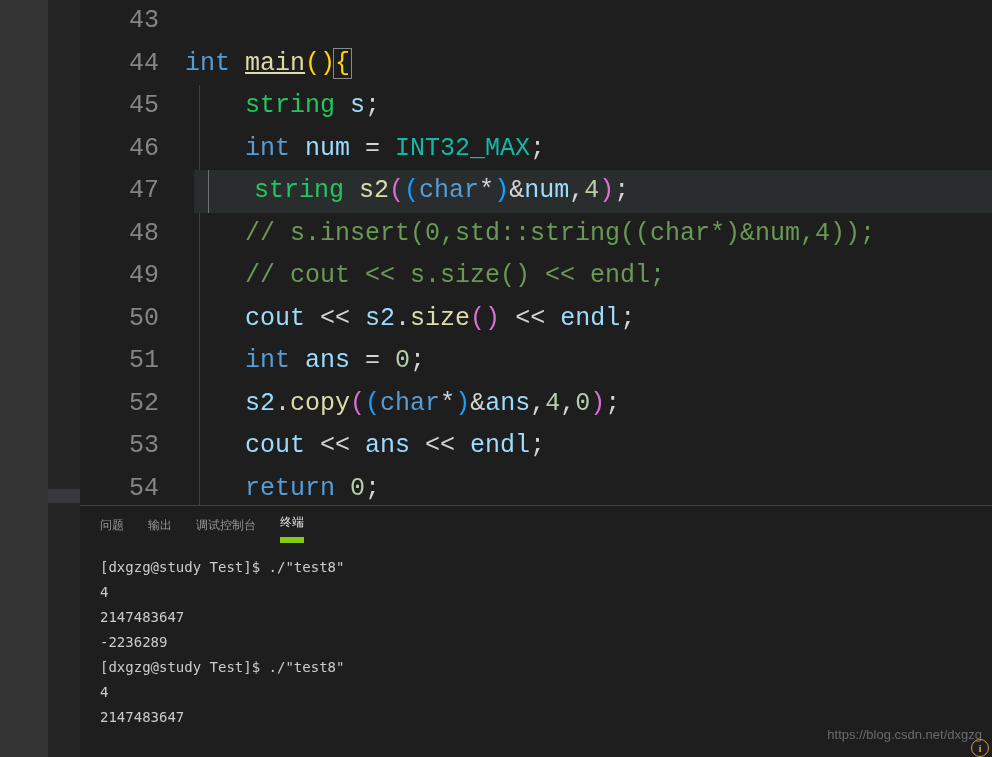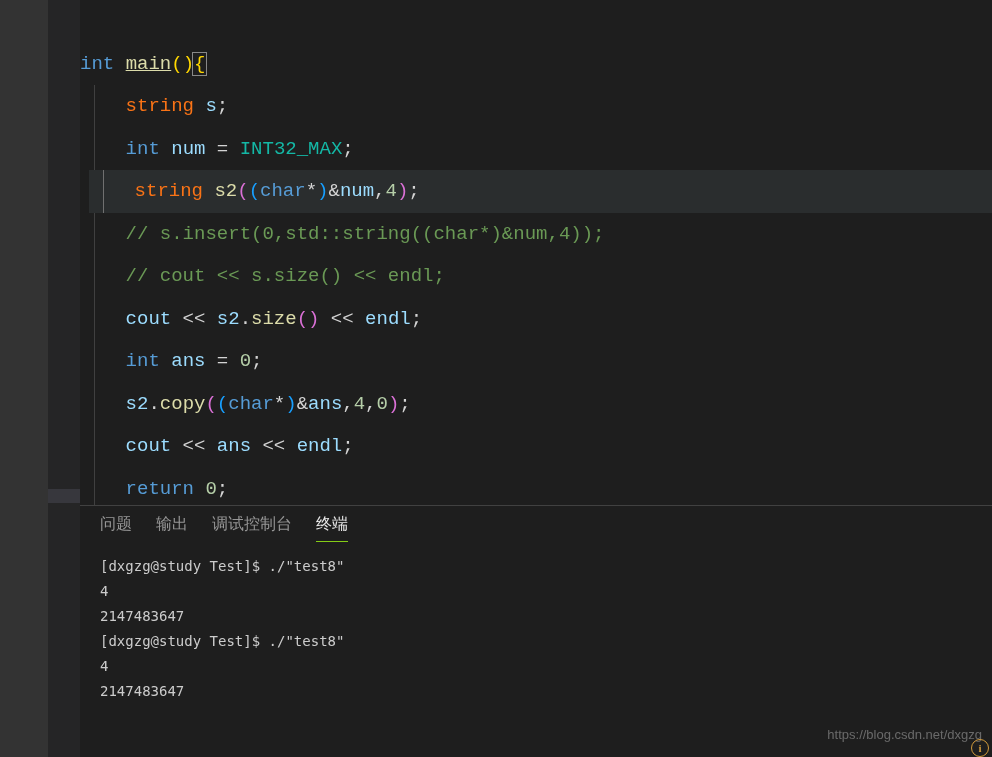--- a/index.html
+++ b/index.html
@@ -53,21 +53,21 @@
     text-align: right;
     padding-right: 26px;
     color: #858585;
     font-size: 25px;
     line-height: 42.5px;
     padding-top: 0px;
     user-select: none;
   }
   .code-area {
     flex: 1;
-    font-size: 19px;
+    font-size: 25px;
     line-height: 42.5px;
     white-space: pre;
     position: relative;
   }
   .code-line {
     height: 42.5px;
     display: flex;
     align-items: center;
     position: relative;
   }
@@ -80,21 +80,21 @@
     left: 14px;
     top: 0;
     bottom: 0;
     width: 1px;
     background: #404040;
   }
   .indent-guide.active {
     background: #707070;
   }
   .tok-keyword { color: #569cd6; }
-  .tok-type { color: #f97316; }
+  .tok-type { color: #22c55e; }
   .tok-func { color: #dcdcaa; }
   .tok-func-u { color: #dcdcaa; text-decoration: underline; }
   .tok-number { color: #b5cea8; }
   .tok-comment { color: #6a9955; }
   .tok-const { color: #14b8a6; }
   .tok-var { color: #9cdcfe; }
   .tok-op { color: #d4d4d4; }
   .tok-punct { color: #d4d4d4; }
   .tok-bracket-y { color: #ffd700; }
   .tok-bracket-p { color: #da70d6; }
@@ -109,32 +109,33 @@
     background: #1e1e1e;
     border-top: 1px solid #414141;
     display: flex;
     flex-direction: column;
     flex-shrink: 0;
   }
   .panel-tabs {
     display: flex;
     padding: 8px 20px 0 20px;
     gap: 24px;
-    font-size: 16px;
+    font-size: 12px;
     color: #969696;
     flex-shrink: 0;
     font-family: -apple-system, 'Segoe UI', sans-serif;
+    align-items: center;
   }
   .panel-tab {
     padding-bottom: 6px;
     cursor: pointer;
   }
   .panel-tab.active {
     color: #e7e7e7;
-    border-bottom: 1px solid #84cc16;
+    border-bottom: 6px solid #84cc16;
   }
   .terminal {
     flex: 1;
     padding: 12px 20px 0 20px;
     font-size: 14px;
     line-height: 25px;
     color: #cccccc;
     font-family: 'Consolas', 'Monaco', monospace;
     overflow: hidden;
   }
@@ -169,35 +170,50 @@
 <body>
 
 <div class="activity-bar"></div>
 <div class="sidebar">
   <div class="sidebar-indicator"></div>
 </div>
 <div class="main">
 
   <div class="editor">
     <div class="editor-content">
+      <div class="gutter" id="gutter">
+          <div>43</div>
+          <div>44</div>
+          <div>45</div>
+          <div>46</div>
+          <div>47</div>
+          <div>48</div>
+          <div>49</div>
+          <div>50</div>
+          <div>51</div>
+          <div>52</div>
+          <div>53</div>
+          <div>54</div>
+        </div>
       <div class="code-area" id="code"><div class="code-line"><span></span></div><div class="code-line"><span><span class="tok-keyword">int</span><span class=""> </span><span class="tok-func-u">main</span><span class="tok-bracket-y">(</span><span class="tok-bracket-y">)</span><span class="tok-bracket-y bracket-match">{</span></span></div><div class="code-line"><div class="indent-guide"></div><span><span class="">    </span><span class="tok-type">string</span><span class=""> </span><span class="tok-var">s</span><span class="tok-punct">;</span></span></div><div class="code-line"><div class="indent-guide"></div><span><span class="">    </span><span class="tok-keyword">int</span><span class=""> </span><span class="tok-var">num</span><span class="tok-op"> = </span><span class="tok-const">INT32_MAX</span><span class="tok-punct">;</span></span></div><div class="code-line line-highlight"><div class="indent-guide active"></div><span><span class="">    </span><span class="tok-type">string</span><span class=""> </span><span class="tok-func">s2</span><span class="tok-bracket-p">(</span><span class="tok-bracket-b">(</span><span class="tok-keyword">char</span><span class="tok-op">*</span><span class="tok-bracket-b">)</span><span class="tok-op">&amp;</span><span class="tok-var">num</span><span class="tok-punct">,</span><span class="tok-number">4</span><span class="tok-bracket-p">)</span><span class="tok-punct">;</span></span></div><div class="code-line"><div class="indent-guide"></div><span><span class="">    </span><span class="tok-comment">// s.insert(0,std::string((char*)&amp;num,4));</span></span></div><div class="code-line"><div class="indent-guide"></div><span><span class="">    </span><span class="tok-comment">// cout &lt;&lt; s.size() &lt;&lt; endl;</span></span></div><div class="code-line"><div class="indent-guide"></div><span><span class="">    </span><span class="tok-var">cout</span><span class="tok-op"> &lt;&lt; </span><span class="tok-var">s2</span><span class="tok-punct">.</span><span class="tok-func">size</span><span class="tok-bracket-p">(</span><span class="tok-bracket-p">)</span><span class="tok-op"> &lt;&lt; </span><span class="tok-var">endl</span><span class="tok-punct">;</span></span></div><div class="code-line"><div class="indent-guide"></div><span><span class="">    </span><span class="tok-keyword">int</span><span class=""> </span><span class="tok-var">ans</span><span class="tok-op"> = </span><span class="tok-number">0</span><span class="tok-punct">;</span></span></div><div class="code-line"><div class="indent-guide"></div><span><span class="">    </span><span class="tok-var">s2</span><span class="tok-punct">.</span><span class="tok-func">copy</span><span class="tok-bracket-p">(</span><span class="tok-bracket-b">(</span><span class="tok-keyword">char</span><span class="tok-op">*</span><span class="tok-bracket-b">)</span><span class="tok-op">&amp;</span><span class="tok-var">ans</span><span class="tok-punct">,</span><span class="tok-number">4</span><span class="tok-punct">,</span><span class="tok-number">0</span><span class="tok-bracket-p">)</span><span class="tok-punct">;</span></span></div><div class="code-line"><div class="indent-guide"></div><span><span class="">    </span><span class="tok-var">cout</span><span class="tok-op"> &lt;&lt; </span><span class="tok-var">ans</span><span class="tok-op"> &lt;&lt; </span><span class="tok-var">endl</span><span class="tok-punct">;</span></span></div><div class="code-line"><div class="indent-guide"></div><span><span class="">    </span><span class="tok-keyword">return</span><span class=""> </span><span class="tok-number">0</span><span class="tok-punct">;</span></span></div></div>
     </div>
   </div>
 
   <div class="panel">
     <div class="panel-tabs" id="panel-tabs">
         <div class="panel-tab">问题</div>
         <div class="panel-tab">输出</div>
         <div class="panel-tab">调试控制台</div>
         <div class="panel-tab active">终端</div>
       </div>
     <div class="terminal" id="terminal">
         <div class="terminal-line">[dxgzg@study Test]$ ./"test8"</div>
         <div class="terminal-line">4</div>
         <div class="terminal-line">2147483647</div>
+        <div class="terminal-line">-2236289</div>
         <div class="terminal-line">[dxgzg@study Test]$ ./"test8"</div>
         <div class="terminal-line">4</div>
         <div class="terminal-line">2147483647</div>
       </div>
     <div class="watermark">https://blog.csdn.net/dxgzg</div>
     <div class="info-icon">i</div>
   </div>
 
 </div>
 

